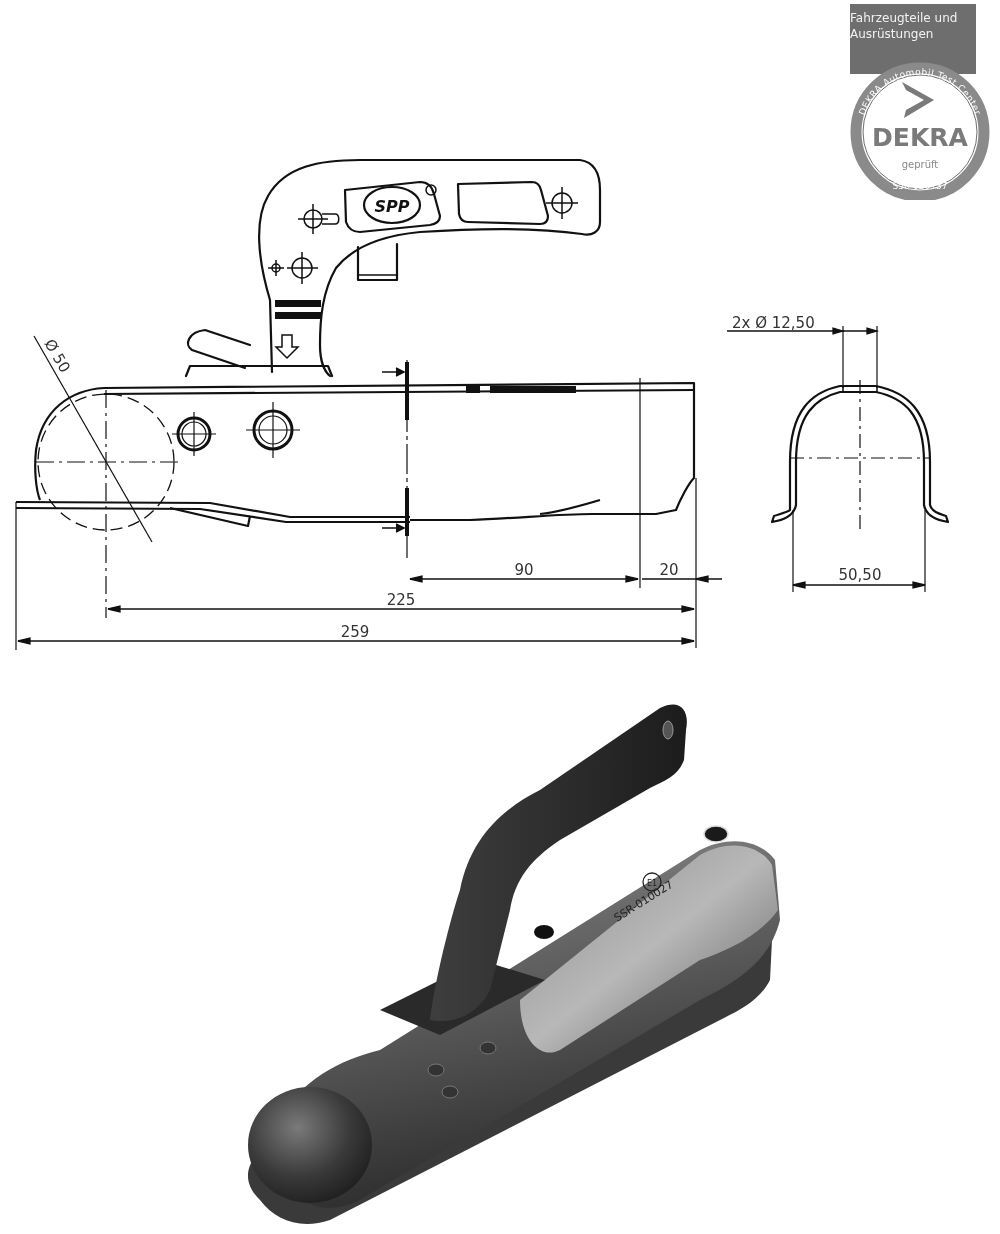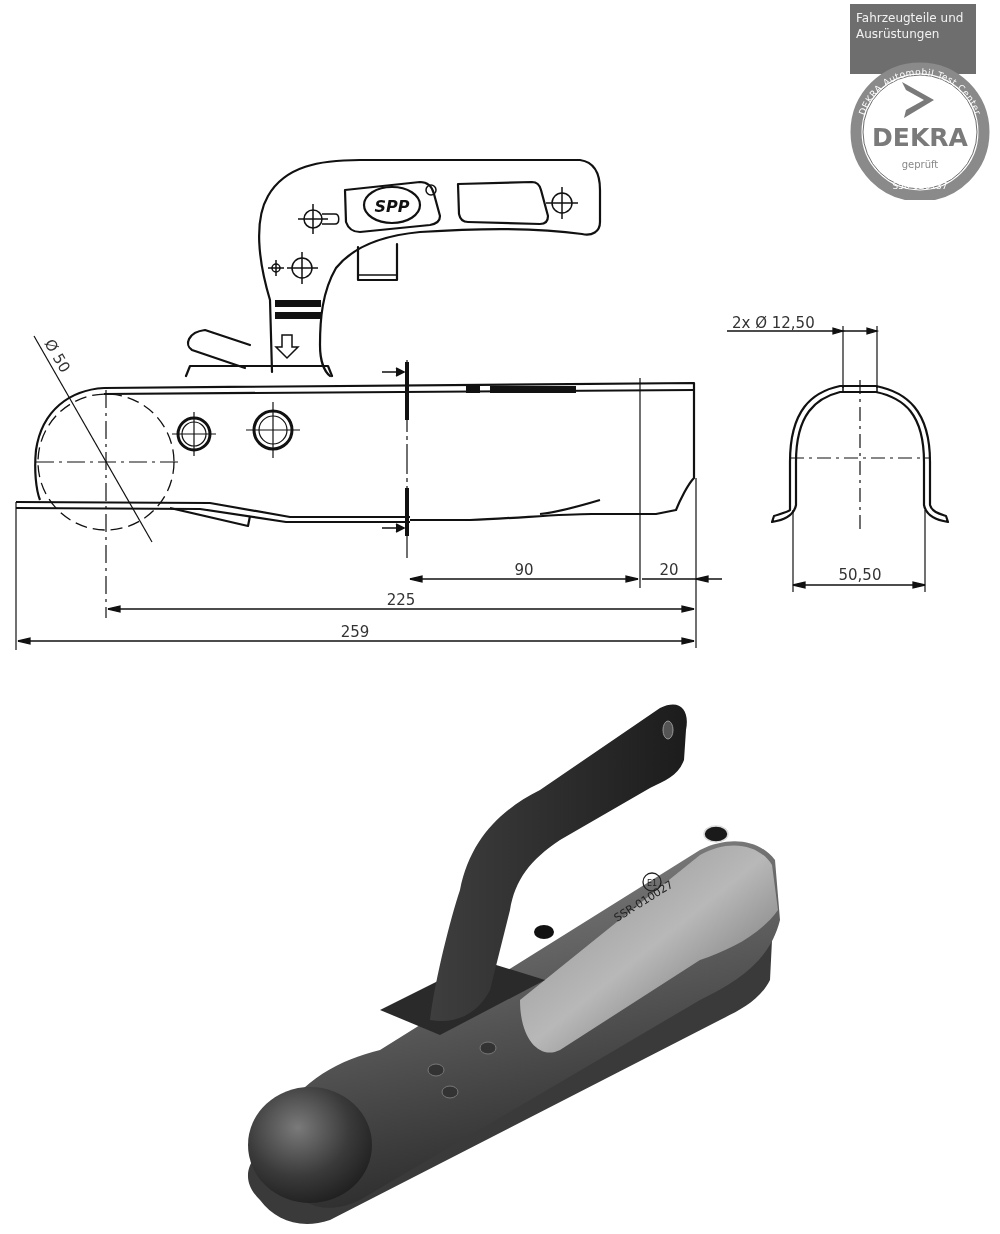--- a/index.html
+++ b/index.html
@@ -4,21 +4,21 @@
 <style>
   html, body { margin:0; padding:0; background:#ffffff; }
   body { width:1000px; height:1234px; position:relative; overflow:hidden;
          font-family:"DejaVu Sans", sans-serif; }
   .abs { position:absolute; }
   svg text { font-family:"DejaVu Sans", sans-serif; }
   .dim-text { font-size:15px; fill:#333; }
   .badge-head { position:absolute; left:850px; top:4px; width:126px; height:70px;
                 background:#6e6e6e; }
   .badge-head span { display:block; color:#f2f2f2; font-size:12px; line-height:16px;
-                     padding-left:6px; font-family:"DejaVu Sans", sans-serif; }
+                     font-family:"DejaVu Sans", sans-serif; }
   .badge-head .l1 { padding-top:6px; }
 </style>
 </head>
 <body>
 
 <div>
   <div class="badge-head">
     <span class="l1">Fahrzeugteile und</span>
     <span>Ausrüstungen</span>
   </div>

